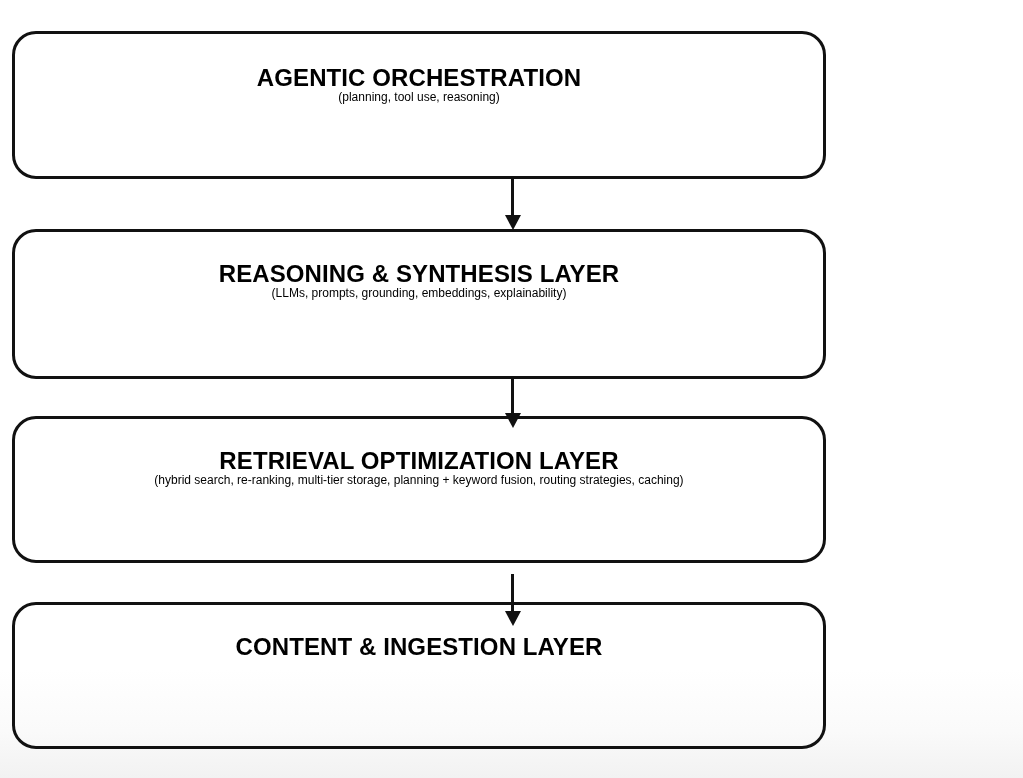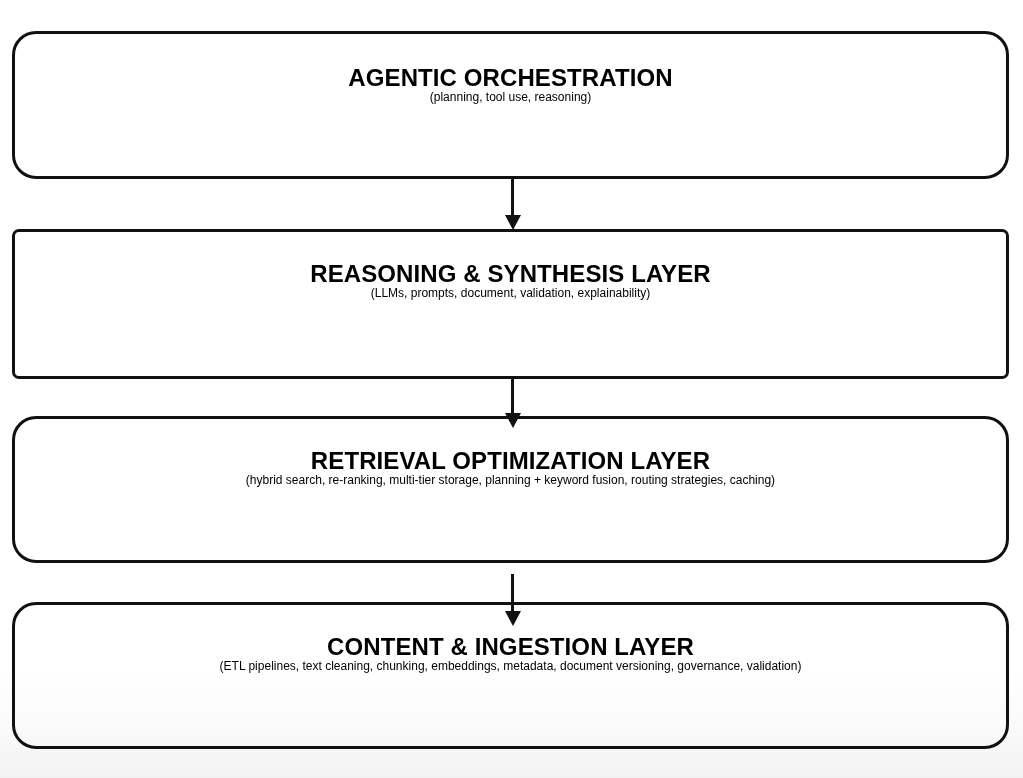--- a/index.html
+++ b/index.html
@@ -18,21 +18,21 @@
   #diagram {
     position: relative;
     width: 1023px;
     height: 778px;
     background: linear-gradient(to bottom, #ffffff 0%, #ffffff 86%, #fafafa 94%, #f2f2f2 100%);
   }
 
   .layer-box {
     position: absolute;
     left: 12px;
-    width: 997px;
+    width: 814px;
     box-sizing: border-box;
     border: 3px solid #111111;
     border-radius: 24px;
     background: transparent;
     display: flex;
     flex-direction: column;
     align-items: center;
   }
 
   .layer-title {
@@ -49,21 +49,21 @@
     font-size: 12px;
     font-weight: normal;
     color: #000000;
     text-align: center;
     white-space: nowrap;
     line-height: 1.1;
   }
 
   
   #box-1 { top: 31px;  height: 148px; }
-  #box-2 { top: 229px; height: 150px; border-radius: 7px; }
+  #box-2 { top: 229px; height: 150px; }
   #box-3 { top: 416px; height: 147px; }
   #box-4 { top: 602px; height: 147px; }
 
   #box-1 .layer-title { margin-top: 31px; }
   #box-2 .layer-title { margin-top: 29px; }
   #box-3 .layer-title { margin-top: 29px; }
   #box-4 .layer-title { margin-top: 29px; }
 
   
   .connector {
@@ -110,36 +110,35 @@
     <div class="layer-subtitle">(planning, tool use, reasoning)</div>
   </div>
 
   <div class="connector" id="arrow-1">
     <div class="stem"></div>
     <div class="head"></div>
   </div>
 
   <div class="layer-box" id="box-2">
     <div class="layer-title">REASONING &amp; SYNTHESIS LAYER</div>
-    <div class="layer-subtitle">(LLMs, prompts, document, validation, explainability)</div>
+    <div class="layer-subtitle">(LLMs, prompts, grounding, embeddings, explainability)</div>
   </div>
 
   <div class="connector" id="arrow-2">
     <div class="stem"></div>
     <div class="head"></div>
   </div>
 
   <div class="layer-box" id="box-3">
     <div class="layer-title">RETRIEVAL OPTIMIZATION LAYER</div>
     <div class="layer-subtitle">(hybrid search, re-ranking, multi-tier storage, planning + keyword fusion, routing strategies, caching)</div>
   </div>
 
   <div class="connector" id="arrow-3">
     <div class="stem"></div>
     <div class="head"></div>
   </div>
 
   <div class="layer-box" id="box-4">
     <div class="layer-title">CONTENT &amp; INGESTION LAYER</div>
-    <div class="layer-subtitle">(ETL pipelines, text cleaning, chunking, embeddings, metadata, document versioning, governance, validation)</div>
   </div>
 
 </div>
 
 </body></html>

